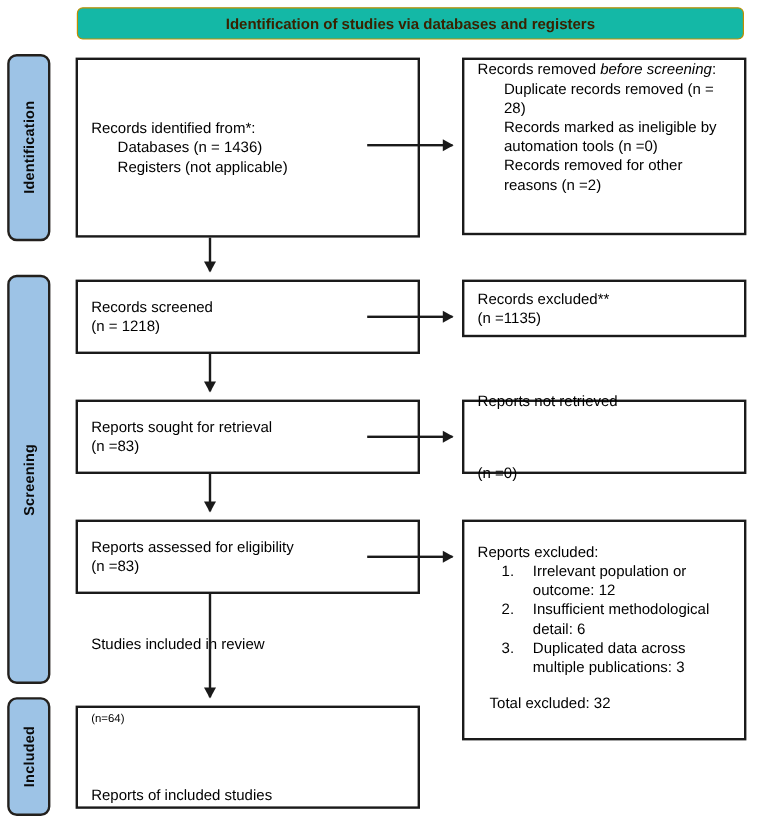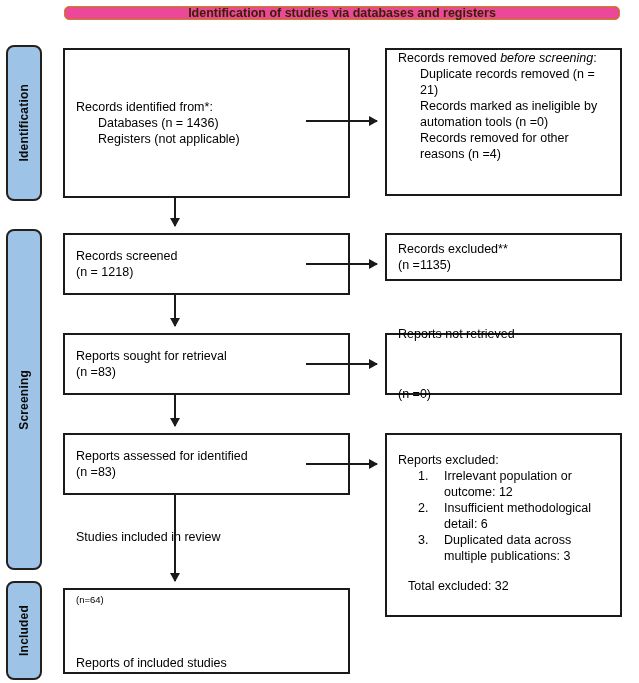--- a/index.html
+++ b/index.html
@@ -9,22 +9,22 @@
     color:#000;
   }
   .canvas {
     position:relative;
     width:639px; height:683px;
     background:#fff;
     overflow:hidden;
   }
   
   .banner {
-    position:absolute; left:64px; top:6px; width:556px; height:14px;
-    background:#ec4899;
+    position:absolute; left:64px; top:6px; width:556px; height:27px;
+    background:#14b8a6;
     border:1px solid #BF8F00;
     border-radius:5px;
     display:flex; align-items:center; justify-content:center;
     font-size:12.5px; font-weight:bold; color:#3A2100;
   }
   
   .stage {
     position:absolute; left:6px; width:36px;
     background:#9DC3E6;
     border:2px solid #23201d;
@@ -116,23 +116,23 @@
   <div class="box col-l box-identified v-center pad">
     <div>Records identified from*:</div>
     <div class="indent">Databases (n = 1436)</div>
     <div class="indent">Registers (not applicable)</div>
   </div>
 
   <div class="box col-r box-removed pad">
     <div>
       <span>Records removed </span><span class="italic">before screening</span><span>:</span>
     </div>
-    <div class="indent">Duplicate records removed (n = 21)</div>
+    <div class="indent">Duplicate records removed (n = 28)</div>
     <div class="indent">Records marked as ineligible by automation tools (n =0)</div>
-    <div class="indent">Records removed for other reasons (n =4)</div>
+    <div class="indent">Records removed for other reasons (n =2)</div>
   </div>
 
   <div class="box col-l box-screened v-center pad">
     <div>Records screened</div>
     <div>(n = 1218)</div>
   </div>
   <div class="box col-r box-excluded v-center pad">
     <div>Records excluded**</div>
     <div>(n =1135)</div>
   </div>
@@ -140,21 +140,21 @@
   <div class="box col-l box-sought v-center pad">
     <div>Reports sought for retrieval</div>
     <div>(n =83)</div>
   </div>
   <div class="box col-r box-not-retrieved v-center pad">
     <div>Reports not retrieved</div>
     <div>(n =0)</div>
   </div>
 
   <div class="box col-l box-assessed v-center pad">
-    <div>Reports assessed for identified</div>
+    <div>Reports assessed for eligibility</div>
     <div>(n =83)</div>
   </div>
   <div class="box col-r box-reports-excluded pad">
     <div>Reports excluded:</div>
     <div class="num-row">
       <span class="num">1.</span>
       <span class="txt">Irrelevant population or outcome: 12</span>
     </div>
     <div class="num-row">
       <span class="num">2.</span>

